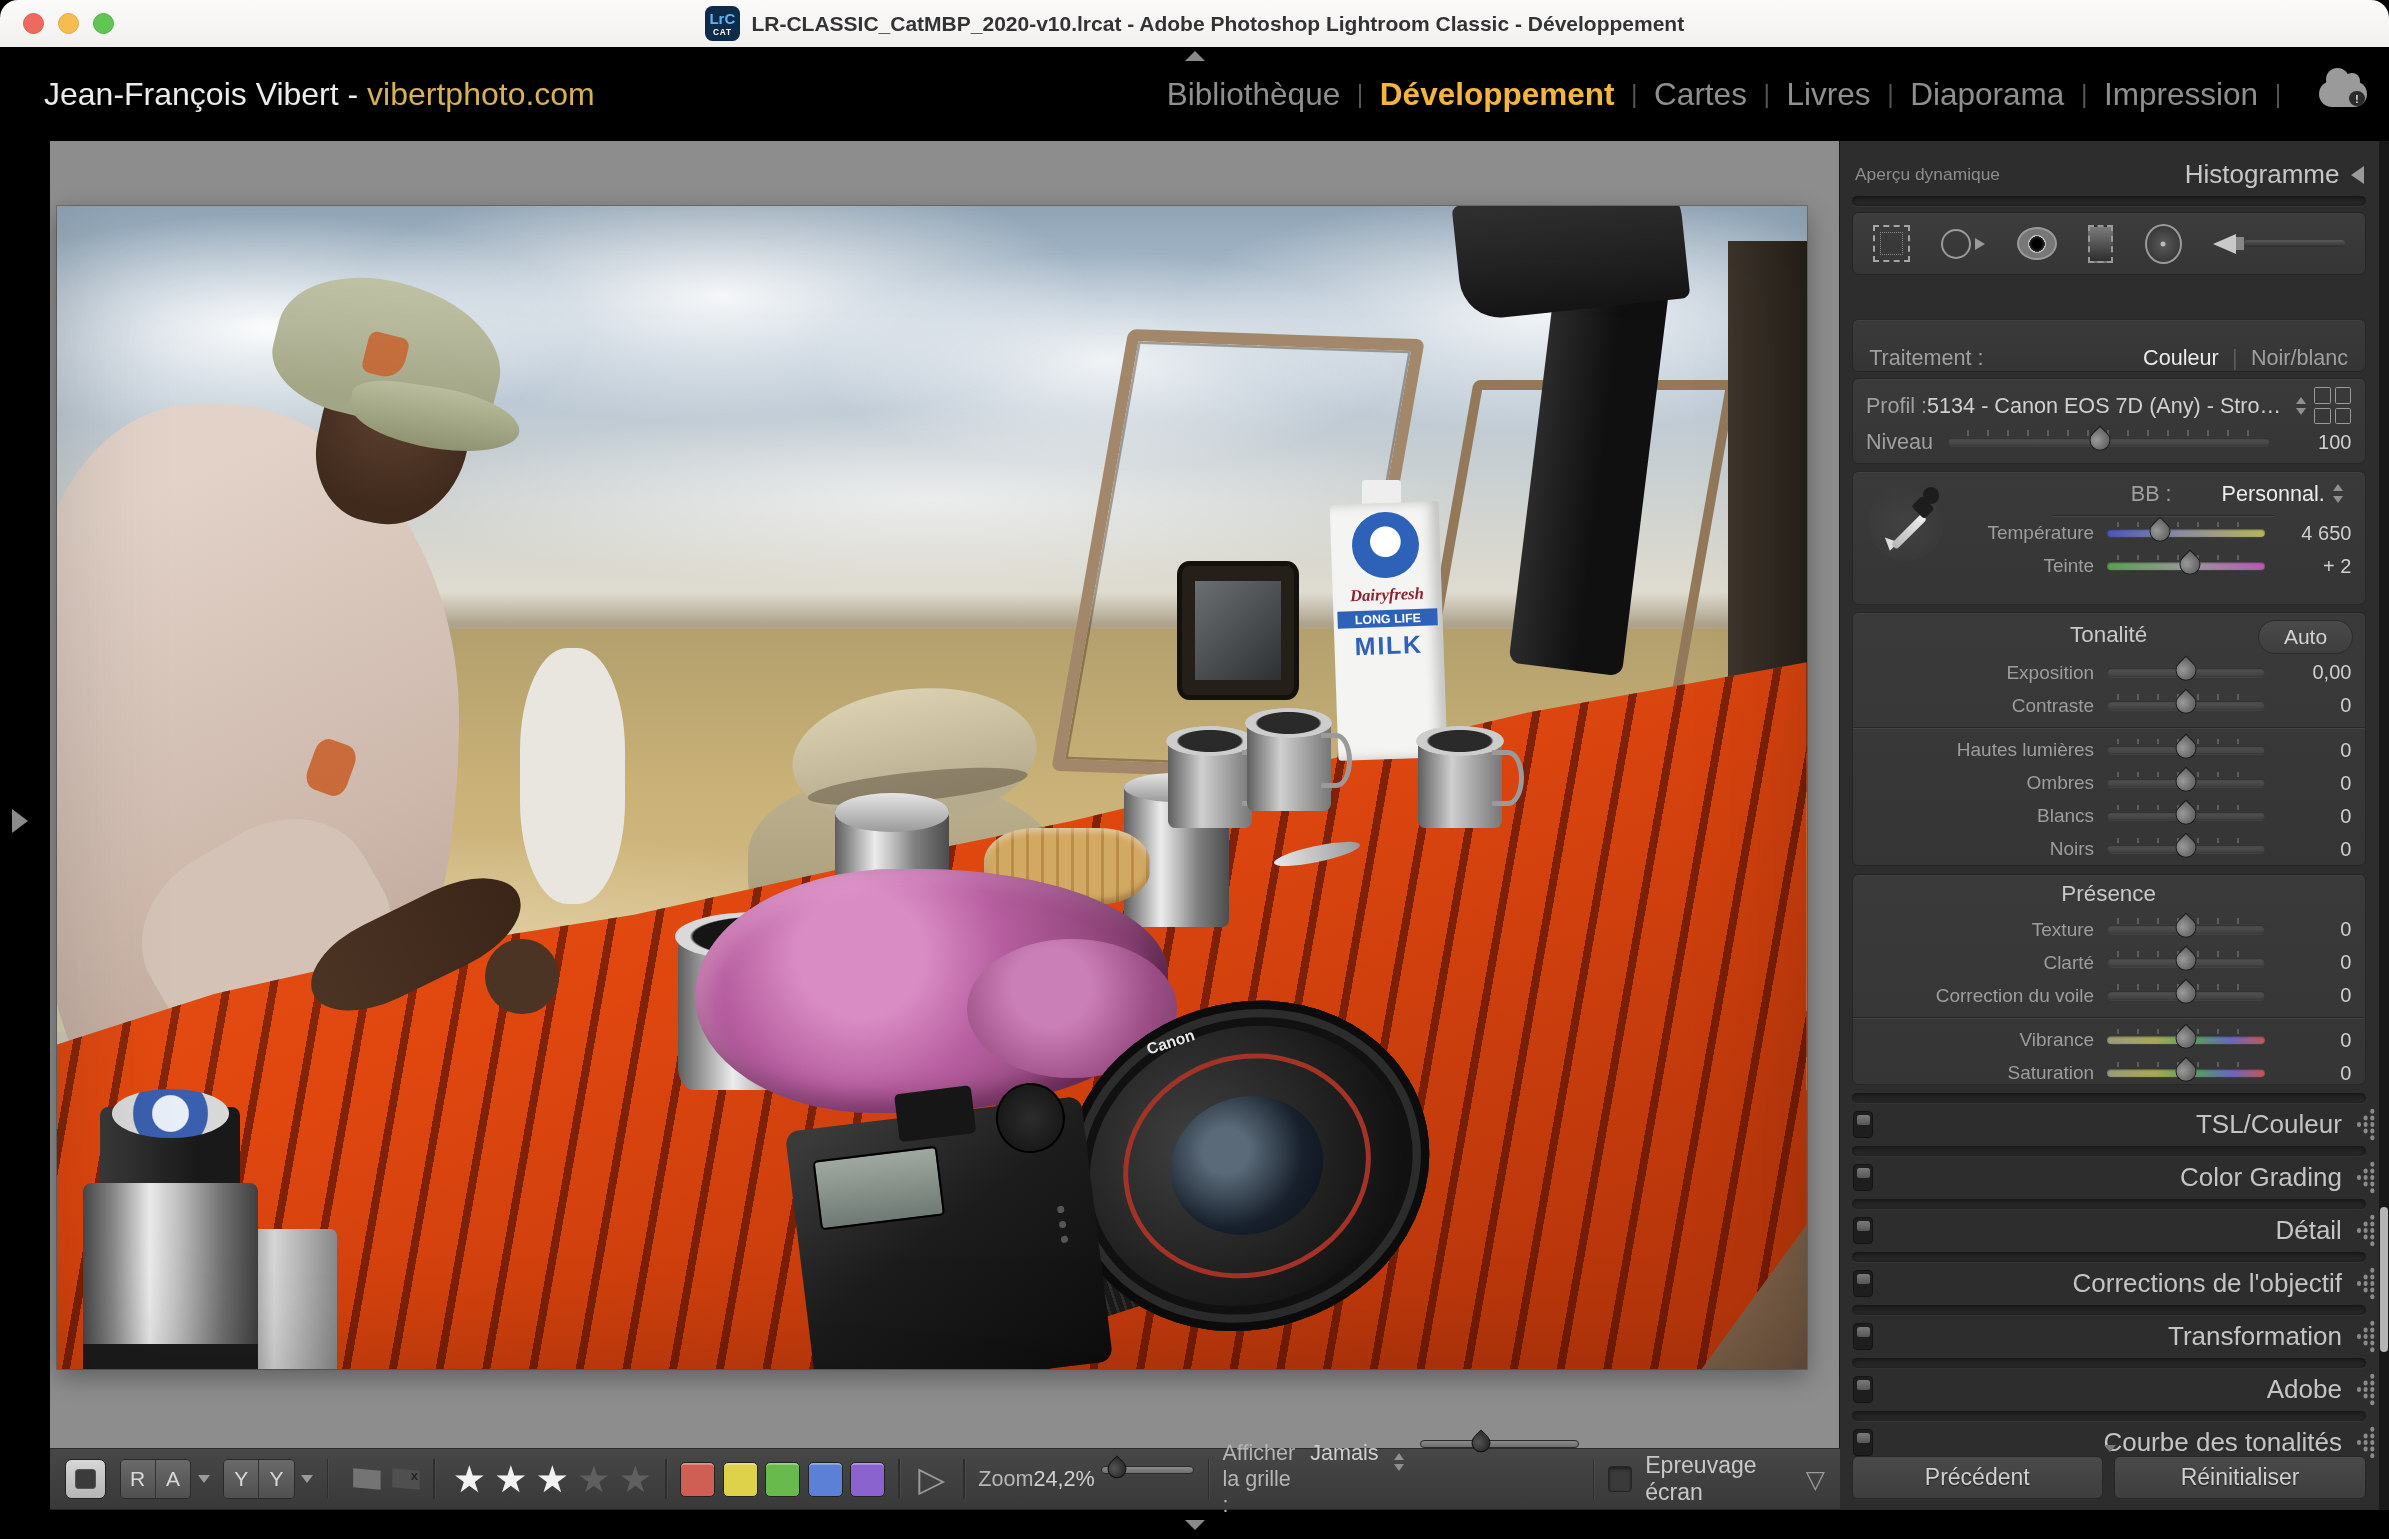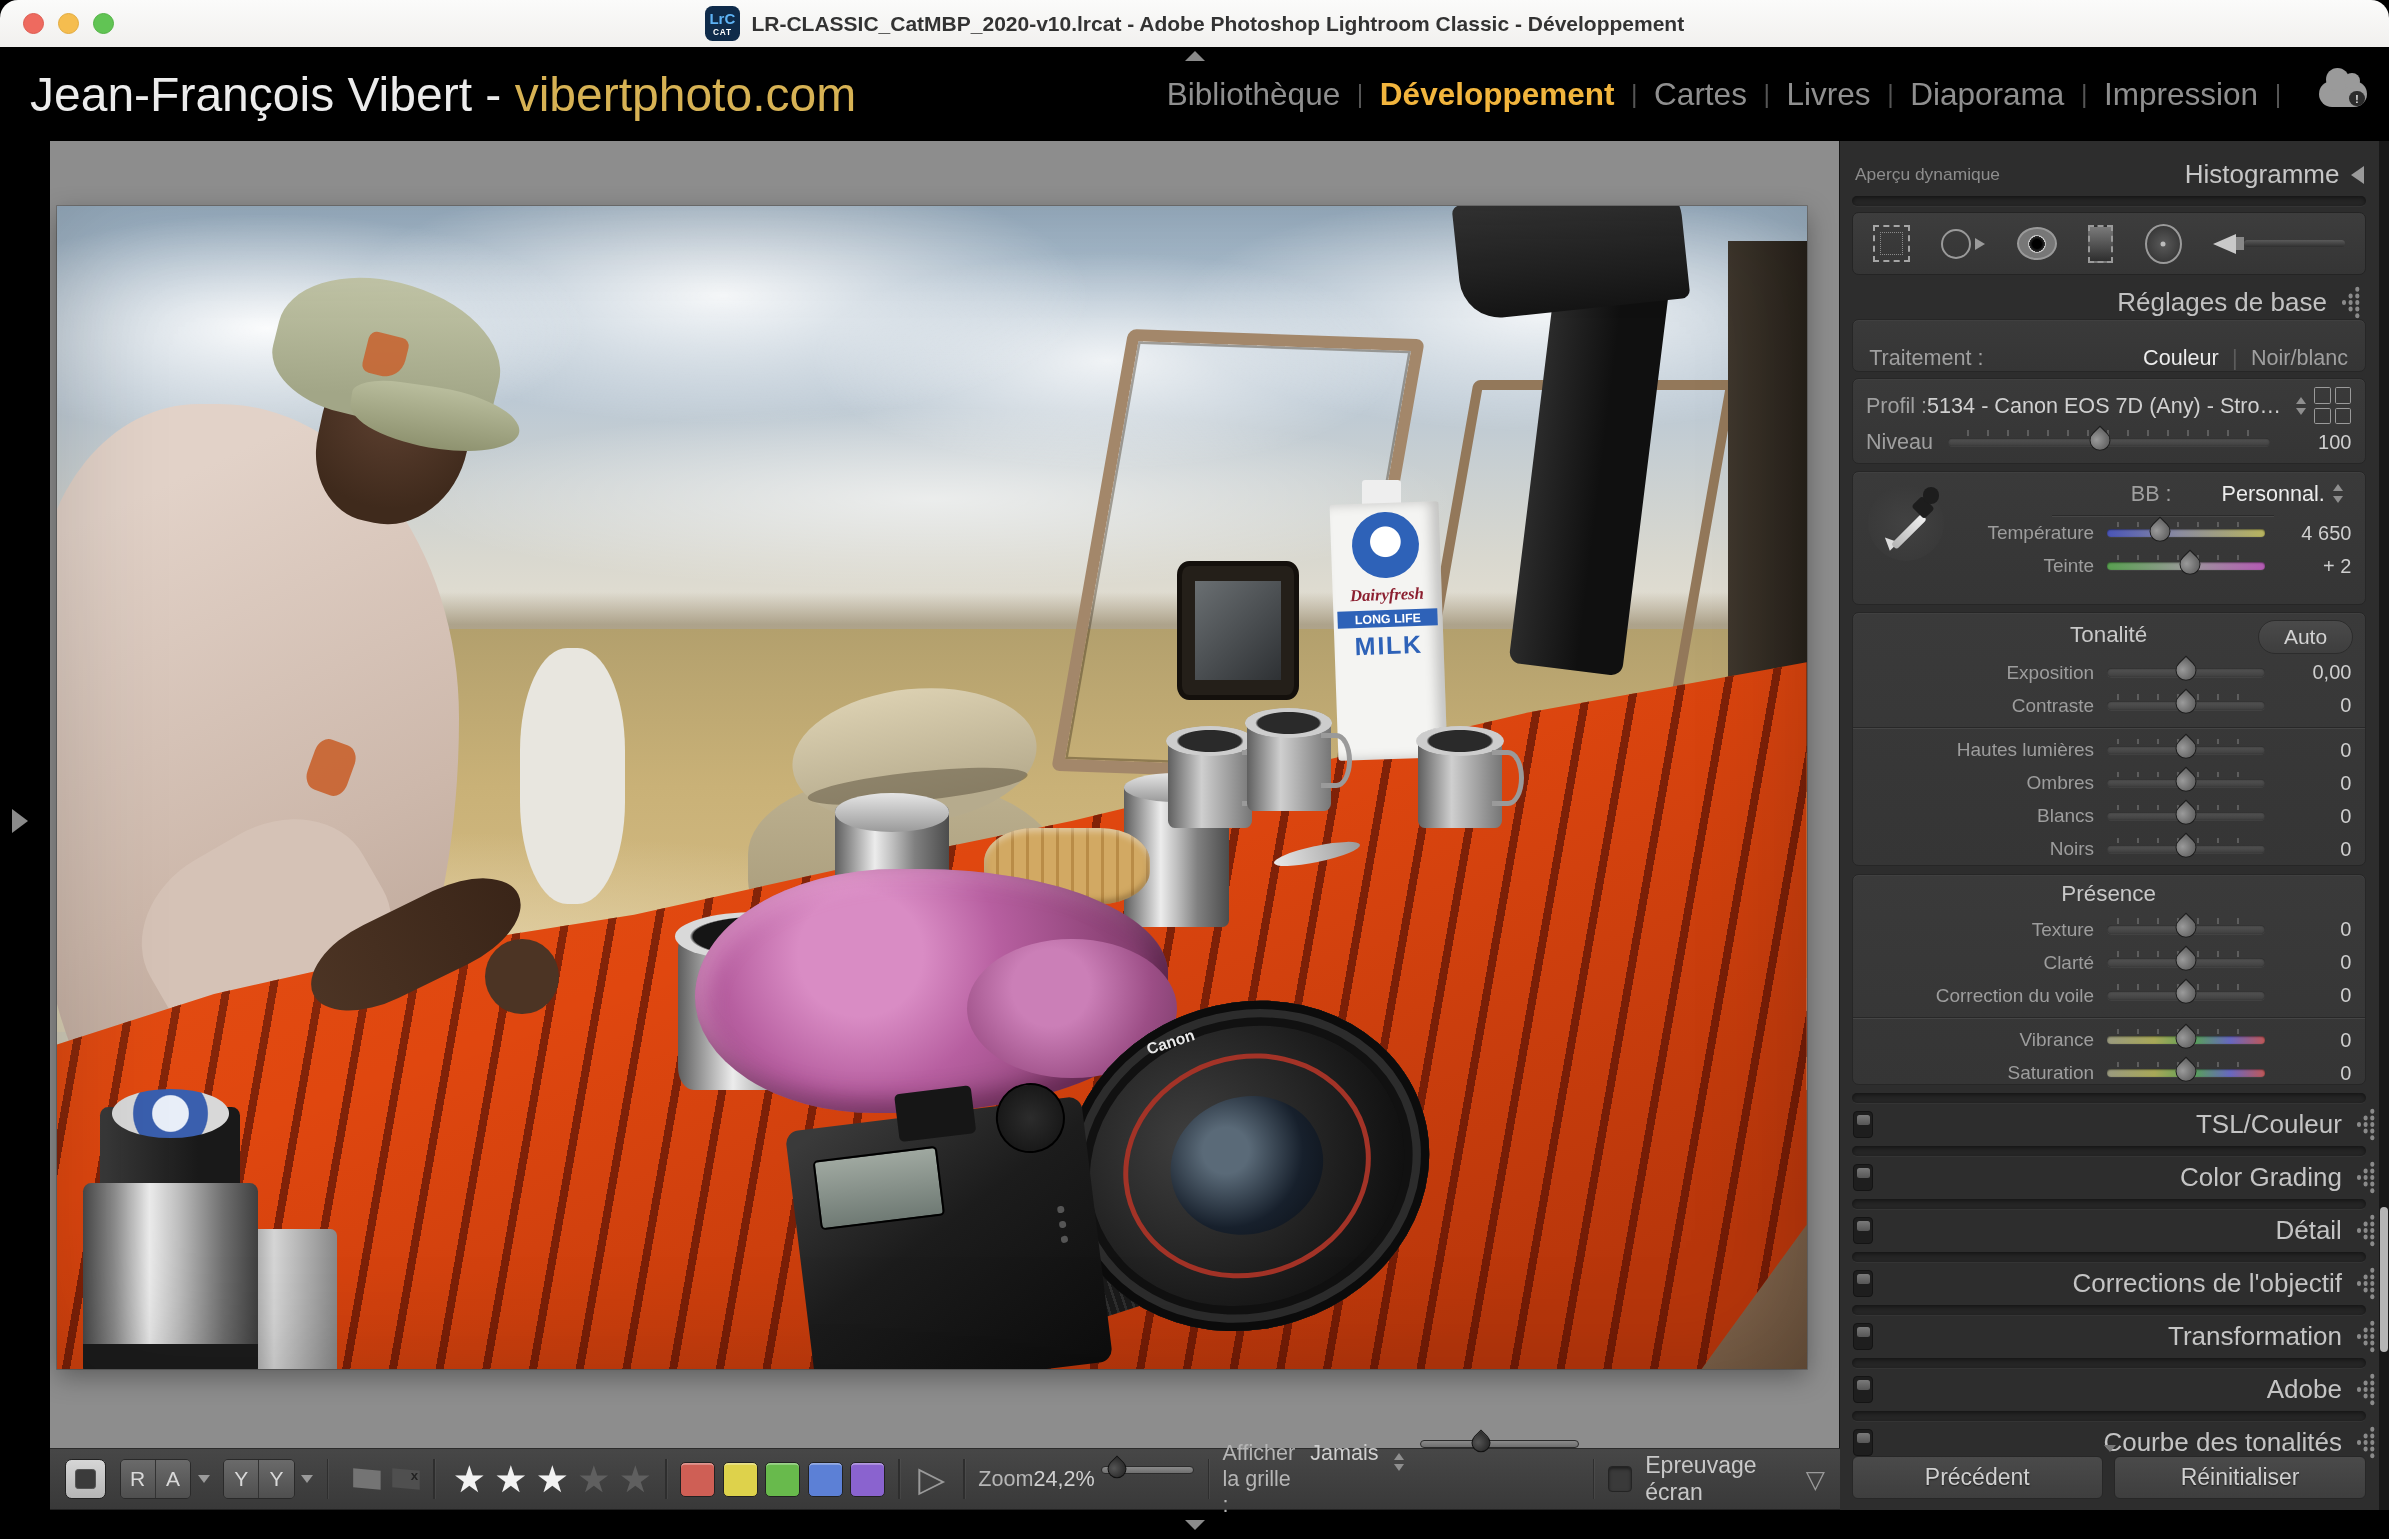--- a/index.html
+++ b/index.html
@@ -16,21 +16,21 @@
   .tl.grn{background:#61c454;border:0.8px solid #52b244;}
   .titlewrap{display:flex;align-items:center;gap:11.6px;}
   .appicon{width:35px;height:35px;background:#0f2b4a;border-radius:7.5px;display:flex;flex-direction:column;
     align-items:center;justify-content:center;line-height:1;}
   .appicon .lrc{color:#5eb3f5;font-size:15px;font-weight:700;}
   .appicon .cat{color:#fff;font-size:8.3px;font-weight:700;margin-top:1.7px;letter-spacing:0.8px;}
   .wintitle{font-size:21px;font-weight:700;color:#333;}
 
   
   .nav{position:absolute;left:0;top:47px;width:2389px;height:94px;background:#000;display:flex;align-items:center;}
-  .identity{margin-left:30px;font-size:48px;font-weight:300;color:#ececec;white-space:nowrap;}
+  .identity{margin-left:44px;font-size:32px;font-weight:300;color:#ececec;white-space:nowrap;}
   .identity .site{color:#d7b254;}
   .modules{margin-left:auto;margin-right:21.6px;display:flex;align-items:center;white-space:nowrap;}
   .module{font-size:31.5px;font-weight:500;color:#8f8f8f;cursor:default;}
   .module.active{color:#f2b53d;font-weight:600;}
   .modsep{color:#555;font-size:25px;padding:0 16.6px;}
   .cloud{position:relative;width:48px;height:26.5px;background:#9a9a9a;border-radius:15px;margin-left:21.6px;}
   .cloud::before{content:"";position:absolute;left:6.6px;top:-12.4px;width:23px;height:23px;background:#9a9a9a;border-radius:50%;}
   .cloud::after{content:"";position:absolute;left:25px;top:-7.5px;width:15.8px;height:15.8px;background:#9a9a9a;border-radius:50%;}
   .cloudbadge{position:absolute;right:2.5px;bottom:0.8px;width:15.8px;height:15.8px;background:#2b2b2b;border-radius:50%;
     color:#d9d9d9;font-size:11.6px;font-weight:700;display:flex;align-items:center;justify-content:center;z-index:1;}
@@ -435,24 +435,20 @@
       <div class="ico-eye"></div>
       <div class="ico-grad"></div>
       <div class="ico-radial"></div>
       <div class="ico-brush">
         <div class="bristle"></div>
         <div class="ferrule"></div>
         <div class="handle"></div>
       </div>
     </div>
 
-    <div class="sectitle">
-      <span>Réglages de base</span>
-      <span class="dot-tri"></span>
-    </div>
 
     <div class="pbox" style="top:178px;height:53px;">
       <div class="trow">
         <span class="tlabel">Traitement :</span>
         <span class="opt-on">Couleur</span>
         <span class="optsep">|</span>
         <span class="opt-off">Noir/blanc</span>
       </div>
     </div>
 

